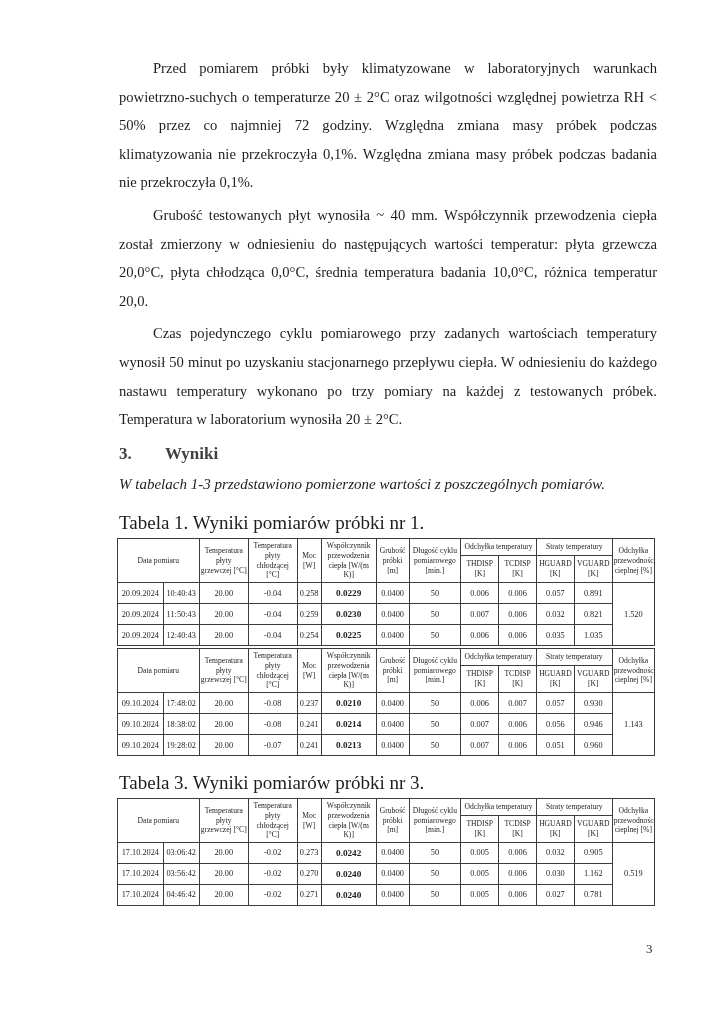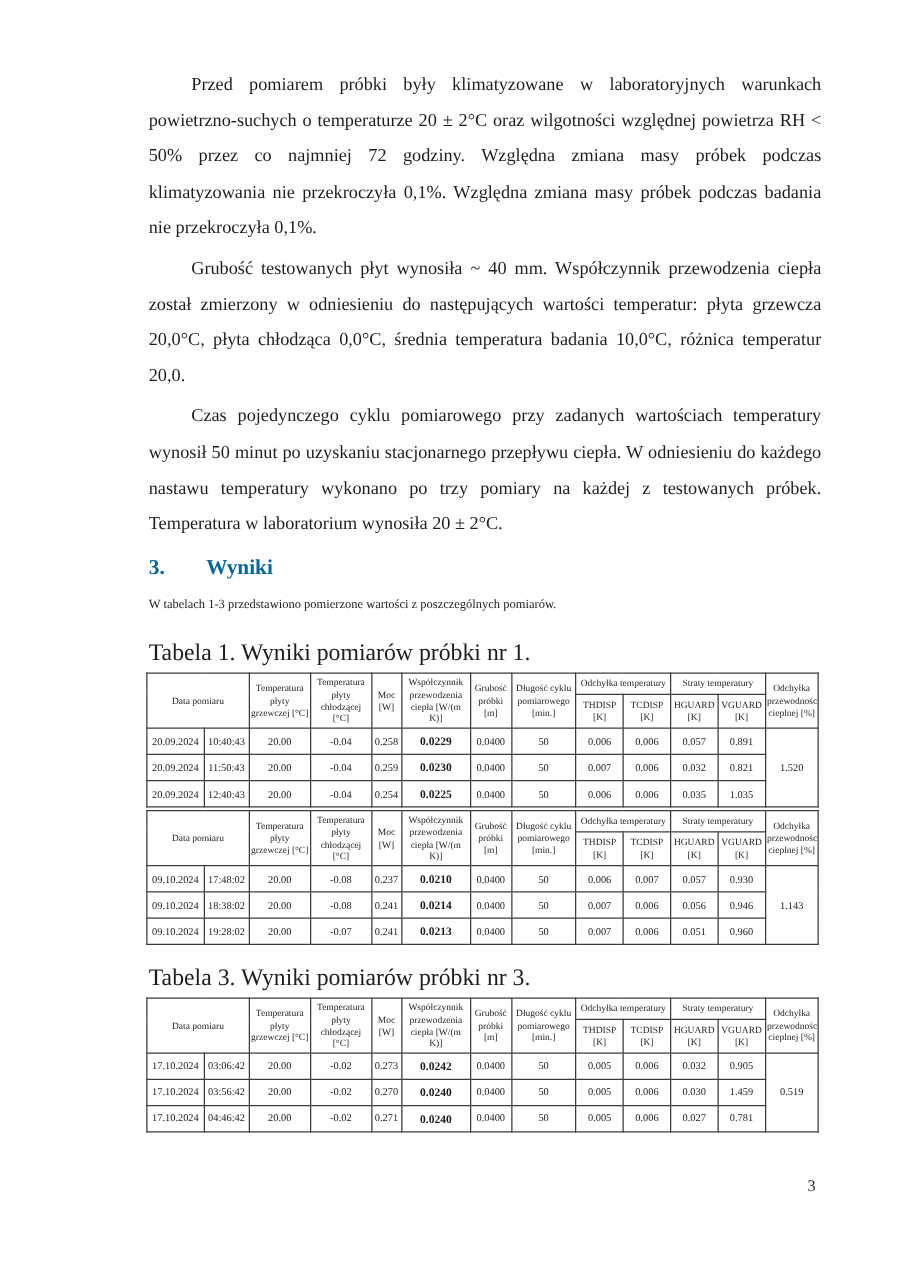--- a/index.html
+++ b/index.html
@@ -21,24 +21,24 @@
     margin:0 0 4px 0;
     font-size:14.6px;
     line-height:28.6px;
     text-align:justify;
     text-indent:34px;
   }
   h2.section-heading {
     margin:10px 0 6px 0;
     font-size:17px;
     font-weight:bold;
-    color:#0369a1;
+    color:#404040;
   }
   h2.section-heading .section-num { display:inline-block; min-width:46px; }
-  p.intro-par { margin:4px 0 0 0; font-size:10px; line-height:28.6px; }
+  p.intro-par { margin:4px 0 0 0; font-size:15px; line-height:28.6px;font-style:italic; }
   p.table-caption { margin:17px 0 6px 0; font-size:19px; line-height:19px; }
   p.table-caption.first { margin-top:15px; }
 
   table.results {
     width:100%;
     border-collapse:collapse;
     table-layout:fixed;
     margin:0 0 2px -2px;
   }
   table.results th, table.results td {
@@ -304,21 +304,21 @@
         <td>03:56:42</td>
         <td>20.00</td>
         <td>-0.02</td>
         <td>0.270</td>
         <td class="lambda-val">0.0240</td>
         <td>0.0400</td>
         <td>50</td>
         <td>0.005</td>
         <td>0.006</td>
         <td>0.030</td>
-        <td>1.459</td>
+        <td>1.162</td>
       </tr>
       <tr>
         <td>17.10.2024</td>
         <td>04:46:42</td>
         <td>20.00</td>
         <td>-0.02</td>
         <td>0.271</td>
         <td class="lambda-val">0.0240</td>
         <td>0.0400</td>
         <td>50</td>

